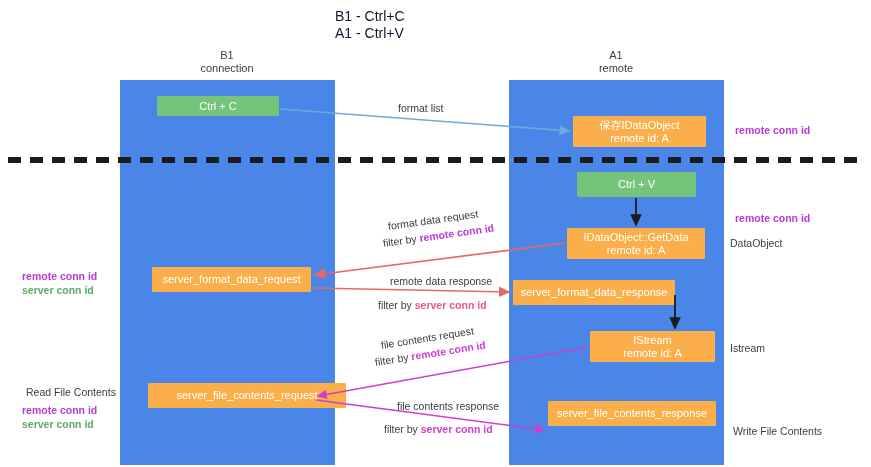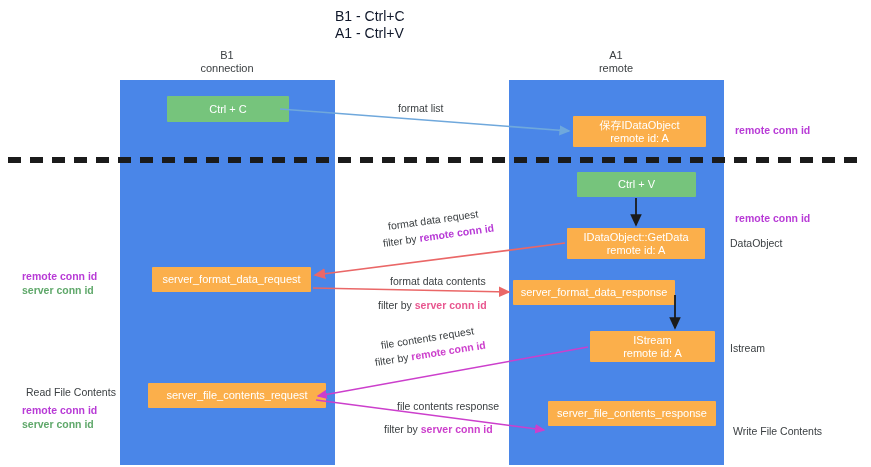--- a/index.html
+++ b/index.html
@@ -41,21 +41,21 @@
   <div class="lane" style="left:509px;top:80px;width:215px;height:385px;"></div>
 
   <div class="title" style="left:335px;top:8px;width:200px;">B1 - Ctrl+C</div>
   <div class="title" style="left:335px;top:25px;width:200px;">A1 - Ctrl+V</div>
 
   <div class="colhdr" style="left:167px;top:49px;width:120px;">B1</div>
   <div class="colhdr" style="left:167px;top:62px;width:120px;">connection</div>
   <div class="colhdr" style="left:556px;top:49px;width:120px;">A1</div>
   <div class="colhdr" style="left:556px;top:62px;width:120px;">remote</div>
 
-  <div class="node green" style="left:167px;top:96px;width:122px;height:26px;">
+  <div class="node green" style="left:157px;top:96px;width:122px;height:20px;">
     <span>Ctrl + C</span>
   </div>
 
   <div class="node orange" style="left:573px;top:116px;width:133px;height:31px;">
     <span>保存IDataObject</span>
     <span class="l2">remote id: A</span>
   </div>
 
   <div class="node green" style="left:577px;top:172px;width:119px;height:25px;">
     <span>Ctrl + V</span>
@@ -72,21 +72,21 @@
 
   <div class="node orange" style="left:152px;top:267px;width:159px;height:25px;">
     <span>server_format_data_request</span>
   </div>
 
   <div class="node orange" style="left:590px;top:331px;width:125px;height:31px;">
     <span>IStream</span>
     <span class="l2">remote id: A</span>
   </div>
 
-  <div class="node orange" style="left:148px;top:383px;width:178px;height:25px;">
+  <div class="node orange" style="left:148px;top:383px;width:198px;height:25px;">
     <span>server_file_contents_request</span>
   </div>
 
   <div class="node orange" style="left:548px;top:401px;width:168px;height:25px;">
     <span>server_file_contents_response</span>
   </div>
 
   <svg class="overlay" viewBox="0 0 871 467">
     <defs>
       <marker id="ar-blue" markerWidth="7" markerHeight="7" refX="6" refY="3.2" orient="auto">
@@ -122,21 +122,21 @@
 
   <div class="edgelbl" style="left:398px;top:102px;">format list</div>
 
   <div class="edgelbl rot-req" style="left:388px;top:220px;">
     <span>format data request</span>
   </div>
   <div class="edgelbl rot-req" style="left:383px;top:237px;">
     <span>filter by </span><span class="hl-purple">remote conn id</span>
   </div>
 
-  <div class="edgelbl" style="left:390px;top:275px;">format data contents</div>
+  <div class="edgelbl" style="left:390px;top:275px;">remote data response</div>
   <div class="edgelbl" style="left:378px;top:299px;">
     <span>filter by </span><span class="hl-pink">server conn id</span>
   </div>
 
   <div class="edgelbl rot-file" style="left:381px;top:339px;">
     <span>file contents request</span>
   </div>
   <div class="edgelbl rot-file" style="left:375px;top:356px;">
     <span>filter by </span><span class="hl-magenta">remote conn id</span>
   </div>

